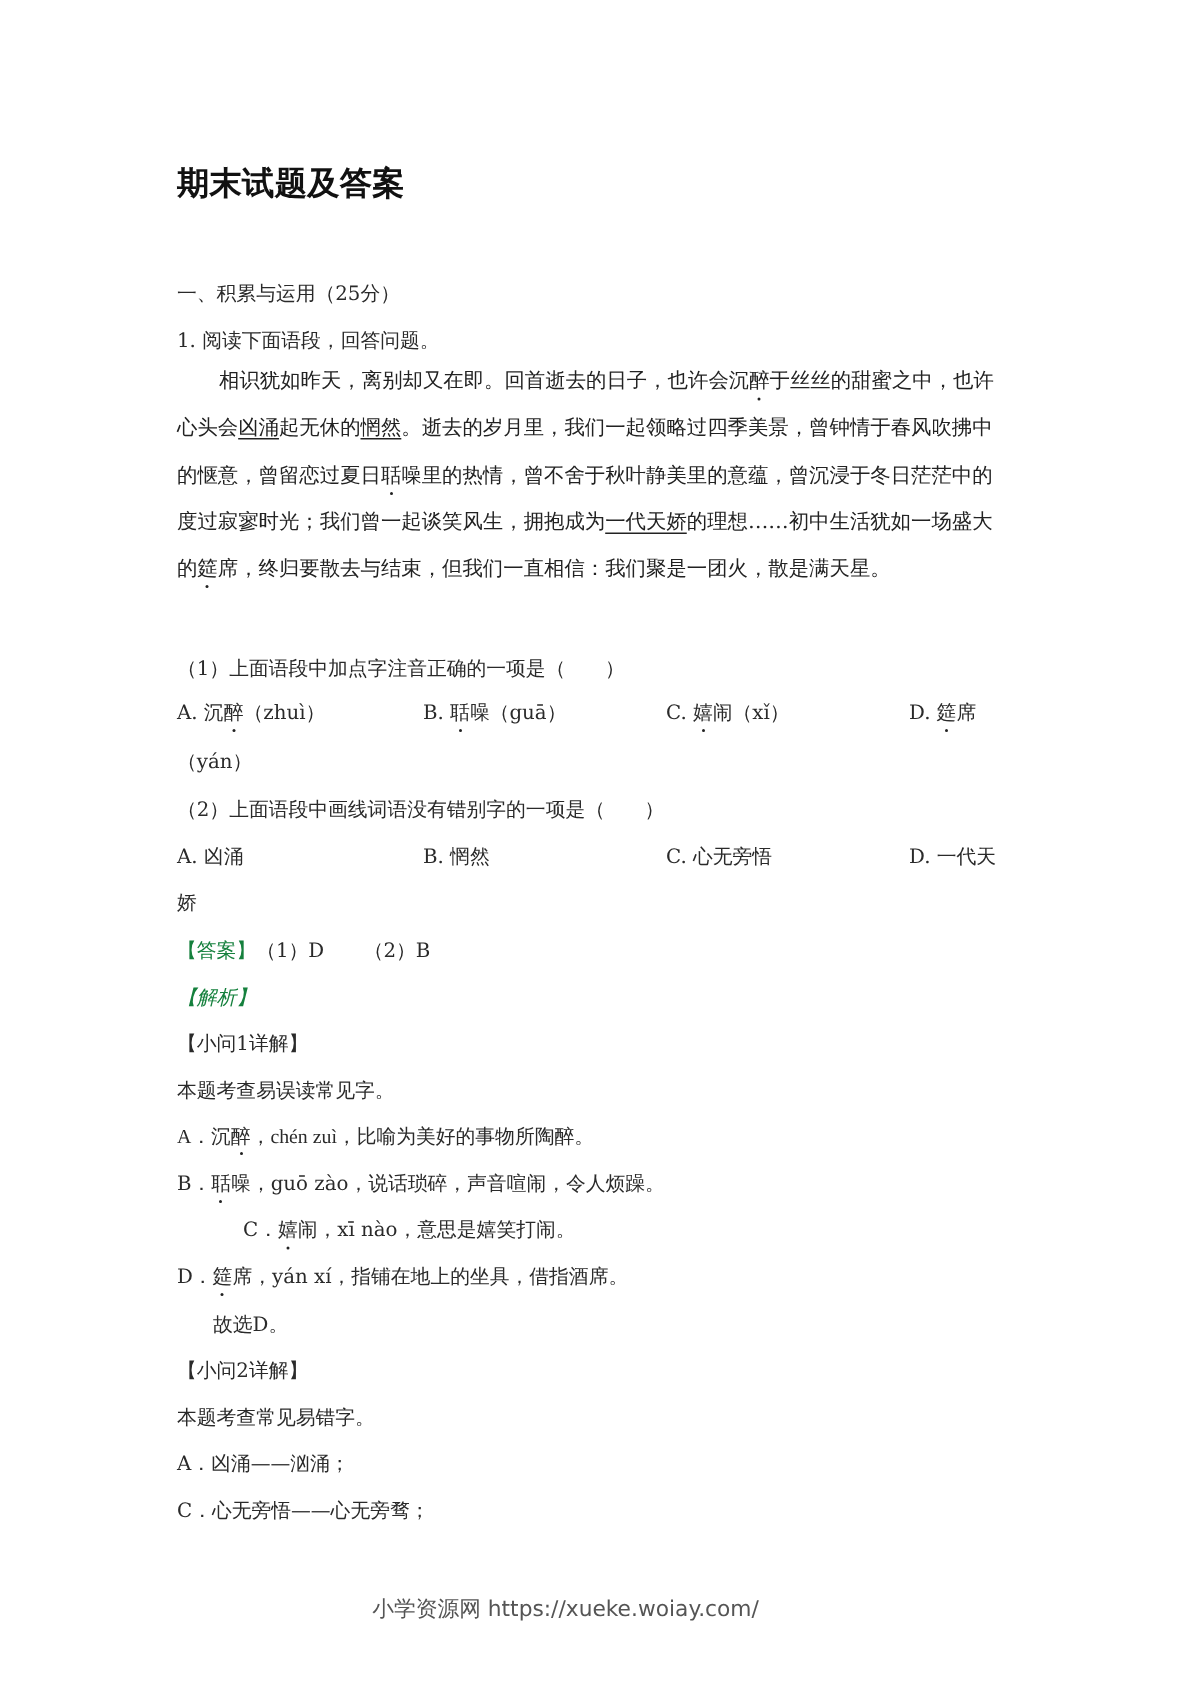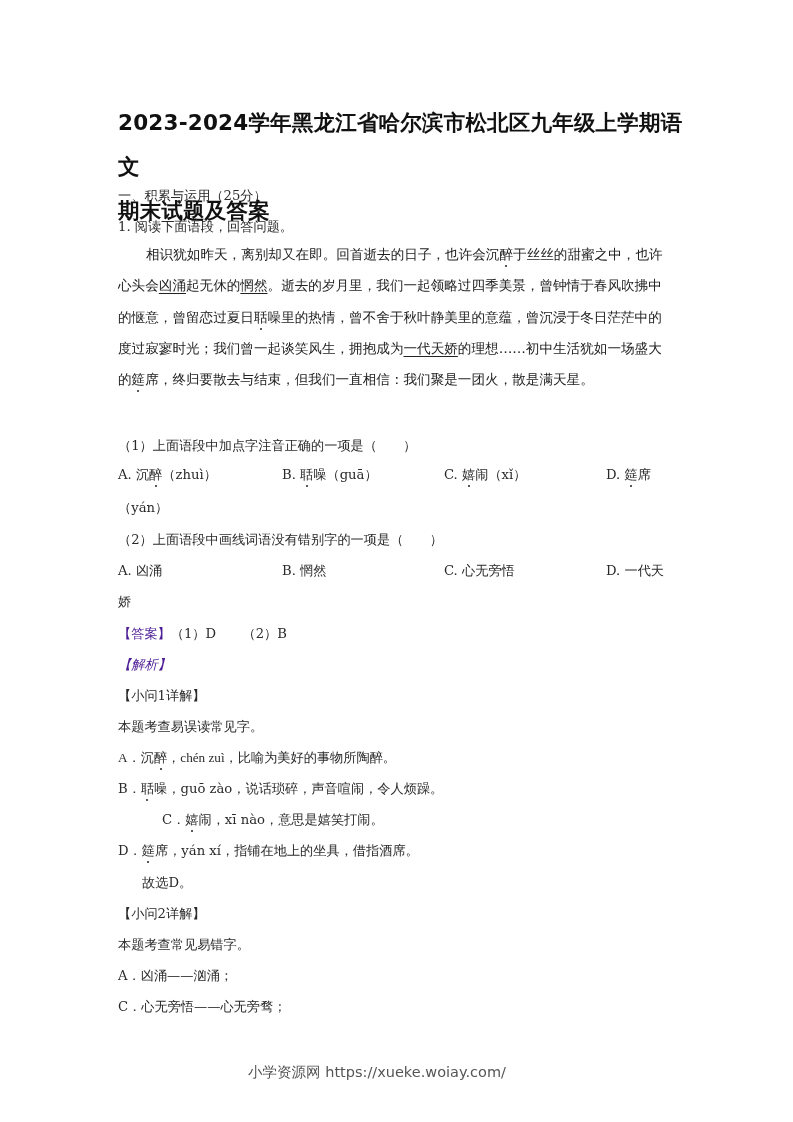--- a/index.html
+++ b/index.html
@@ -9,29 +9,28 @@
            font-family: "DejaVu Sans", "Liberation Sans", sans-serif; font-weight: bold;
            font-size: 21.5px; line-height: 44px; color: #111; letter-spacing: 0.2px; }
   .line { position: absolute; left: 118px; font-size: 13.2px; white-space: nowrap; color: #2a2a2a; }
   .para { position: absolute; left: 118px; width: 566px; font-size: 13.6px; line-height: 31.3px; color: #222;
           text-align: justify; }
   .para .indent { display: inline-block; width: 28px; }
   u.ul { text-decoration: underline; text-underline-offset: 3px; }
   .dot { position: relative; }
   .dot::after { content: ""; position: absolute; left: 50%; bottom: -5px; width: 2px; height: 2px; margin-left: -1px; background: #222; border-radius: 50%; }
   .opt { position: absolute; font-size: 13.2px; white-space: nowrap; color: #2a2a2a; }
-  .tag-blue { color: #4c1d95; }
+  .tag-blue { color: #15803d; }
   .footer { position: absolute; top: 1063px; left: 0; width: 754px; text-align: center;
             font-family: "DejaVu Sans", "Liberation Sans", sans-serif; font-size: 14.5px; color: #555; }
 </style>
 </head>
 <body>
 
 <div class="title">
-  <div>2023-2024学年黑龙江省哈尔滨市松北区九年级上学期语文</div>
   <div>期末试题及答案</div>
 </div>
 
 <div class="line" style="top:187px;">一、积累与运用（25分）</div>
 <div class="line" style="top:218px;">1. 阅读下面语段，回答问题。</div>
 
 <div class="para" style="top:239px;">
   <div><span class="indent"></span><span>相识犹如昨天，离别却又在即。回首逝去的日子，也许会沉</span><span class="dot">醉</span><span>于丝丝的甜蜜之中，也许</span></div>
   <div><span>心头会</span><u class="ul">凶涌</u><span>起无休的</span><u class="ul">惘然</u><span>。逝去的岁月里，我们一起领略过四季美景，曾钟情于春风吹拂中</span></div>
   <div><span>的惬意，曾留恋过夏日</span><span class="dot">聒</span><span>噪里的热情，曾不舍于秋叶静美里的意蕴，曾沉浸于冬日茫茫中的</span></div>

